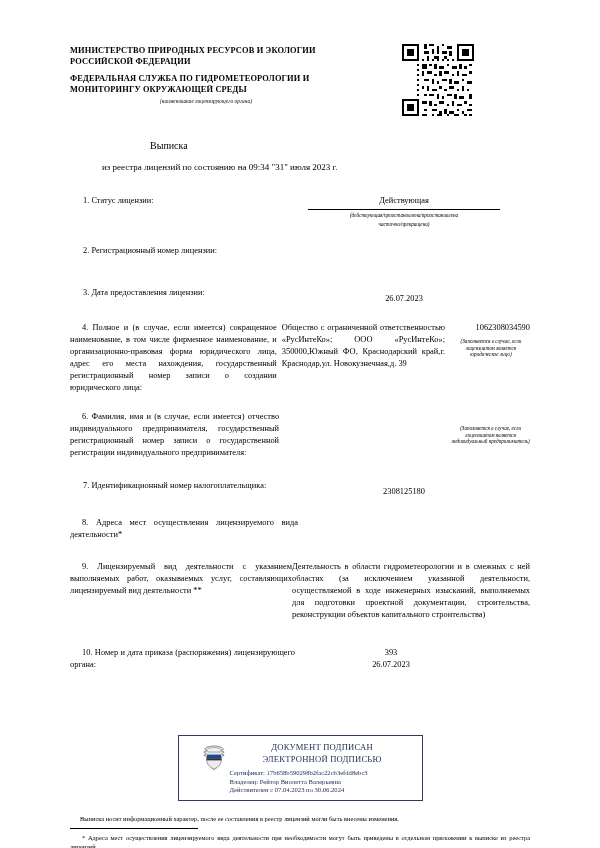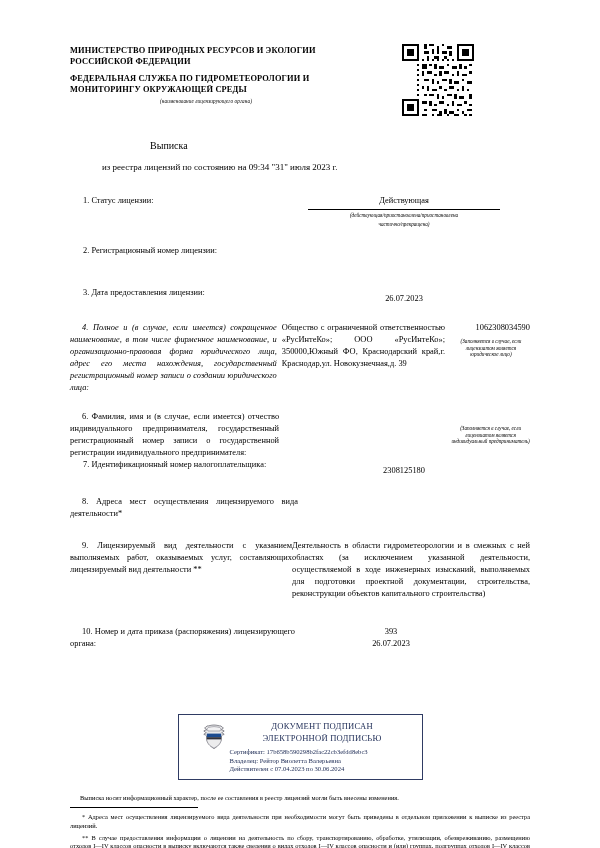--- a/index.html
+++ b/index.html
@@ -111,21 +111,21 @@
   .r2 { margin-top: 18px; }
   .r2 .row-label { width: 225px; padding-left: 13px; }
   .r2 .val-wrap { width: 192px; text-align: center; }
   .r2 .row-value { font-weight: bold; }
 
   .r3 { margin-top: 30px; }
   .r3 .row-label { width: 225px; padding-left: 13px; }
   .r3 .val-wrap { width: 192px; text-align: center; }
 
   .r4 { margin-top: 17px; }
-  .r4 .row-label { width: 228px; padding-left: 0px; text-indent: 12px; font-style: italic; }
+  .r4 .row-label { width: 228px; padding-left: 0px; text-indent: 12px; }
   .r4 .val-wrap { width: 180px; padding-left: 5px; }
   .r4 .row-value { text-align: justify; text-justify: inter-word; }
   .side-note {
     width: 86px;
     padding-left: 7px;
     font-size: 5.2px;
     line-height: 6.6px;
     font-style: italic;
     text-align: center;
   }
@@ -135,21 +135,21 @@
     text-align: right;
     line-height: 12px;
     margin-bottom: 4px;
   }
 
   .r6 { margin-top: 17px; }
   .r6 .row-label { width: 228px; text-indent: 12px; }
   .r6 .val-wrap { width: 180px; }
   .r6 .side-note { padding-top: 14px; }
 
-  .r7 { }
+  .r7 { margin-top: 21px; }
   .r7 .row-label { width: 225px; padding-left: 13px; }
   .r7 .val-wrap { width: 192px; text-align: center; }
 
   .r8 { margin-top: 19px; }
   .r8 .row-label { width: 228px; text-indent: 12px; }
 
   .r9 { margin-top: 20px; }
   .r9 .row-label { width: 222px; text-indent: 12px; }
   .r9 .val-wrap { width: 238px; }
   .r9 .row-value { text-align: justify; text-justify: inter-word; }

